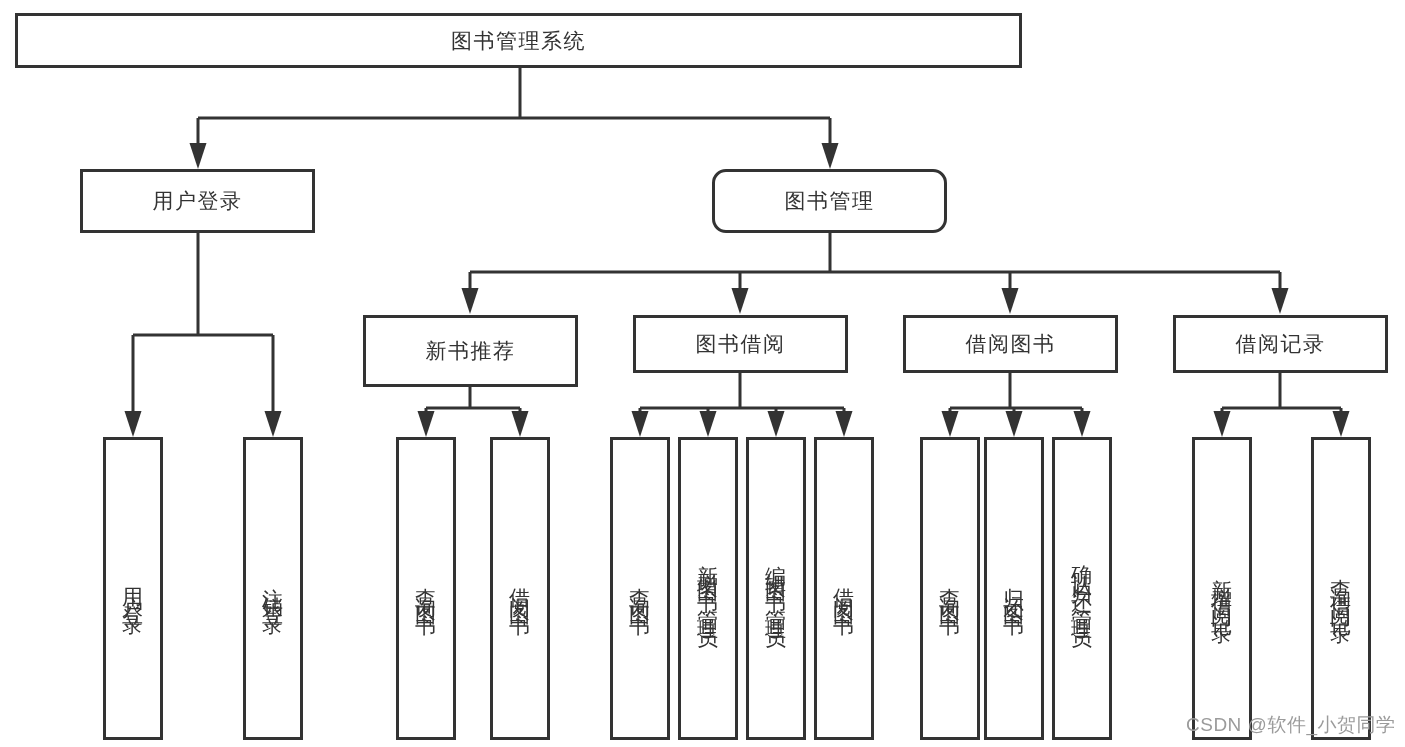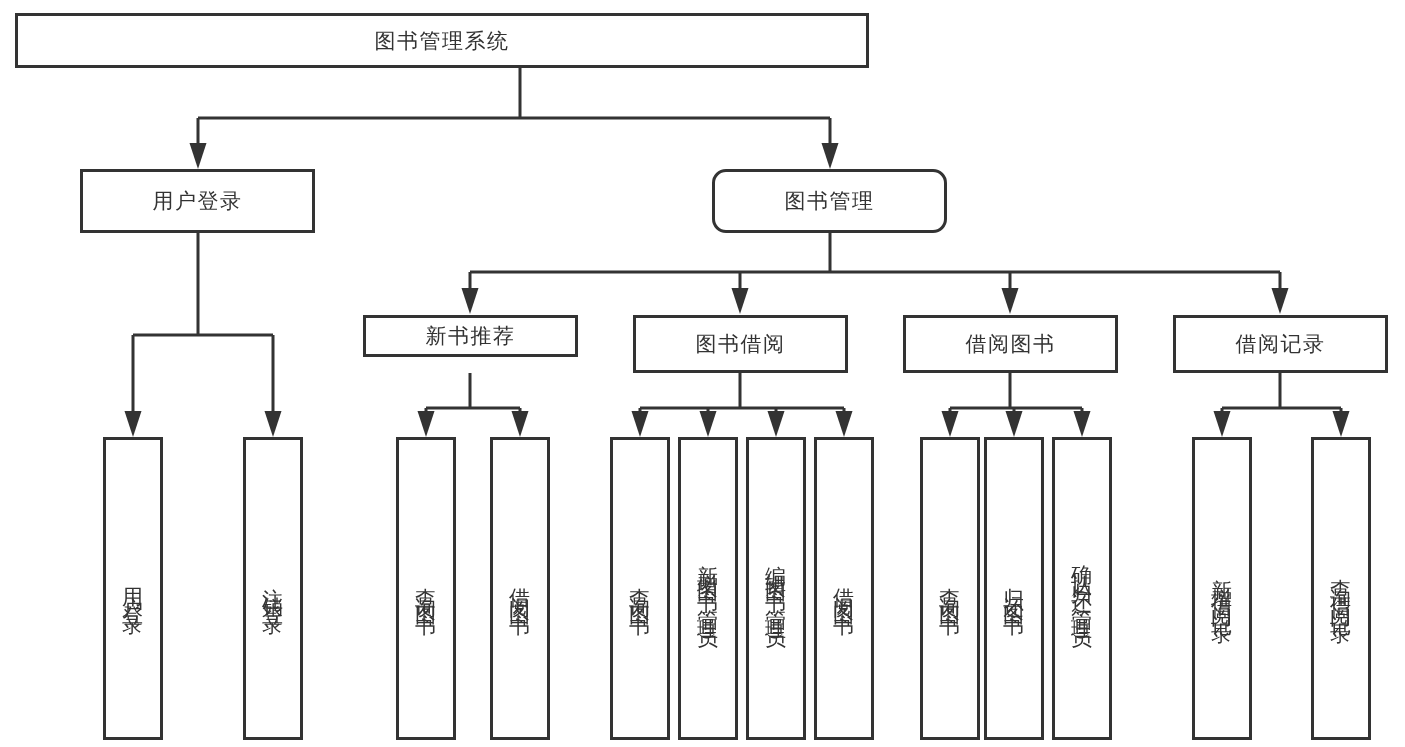--- a/index.html
+++ b/index.html
@@ -26,24 +26,24 @@
   .hbox { font-size: 21px; letter-spacing: 1.5px; }
   .leaf {
     writing-mode: vertical-rl;
     text-orientation: mixed;
     font-size: 21px;
     letter-spacing: 9px;
     line-height: 1;
   }
   .leaf span { display: block; }
   
-  .n-root  { left: 15px;   top: 13px;  width: 854px; height: 55px; }
+  .n-root  { left: 15px;   top: 13px;  width: 1007px; height: 55px; }
   .n-l2a   { left: 80px;   top: 169px; width: 235px;  height: 64px; }
   .n-l2b   { left: 712px;  top: 169px; width: 235px;  height: 64px; border-radius: 14px; }
-  .n-g1    { left: 363px;  top: 315px; width: 215px;  height: 42px; }
+  .n-g1    { left: 363px;  top: 315px; width: 215px;  height: 72px; }
   .n-g2    { left: 633px;  top: 315px; width: 215px;  height: 58px; }
   .n-g3    { left: 903px;  top: 315px; width: 215px;  height: 58px; }
   .n-g4    { left: 1173px; top: 315px; width: 215px;  height: 58px; }
   .lf      { top: 437px; height: 303px; width: 60px; }
   .lf-1a   { left: 103px; }
   .lf-1b   { left: 243px; }
   .lf-2a   { left: 396px; }
   .lf-2b   { left: 490px; }
   .lf-3a   { left: 610px; }
   .lf-3b   { left: 678px; }
@@ -163,14 +163,15 @@
     <span>确认归还（管理员）</span>
   </div>
 
   <div class="box leaf lf lf-5a">
     <span>新增借阅记录</span>
   </div>
   <div class="box leaf lf lf-5b">
     <span>查询借阅记录</span>
   </div>
 
+  <div class="watermark">CSDN @软件_小贺同学</div>
 
 </div>
 
 </body></html>

